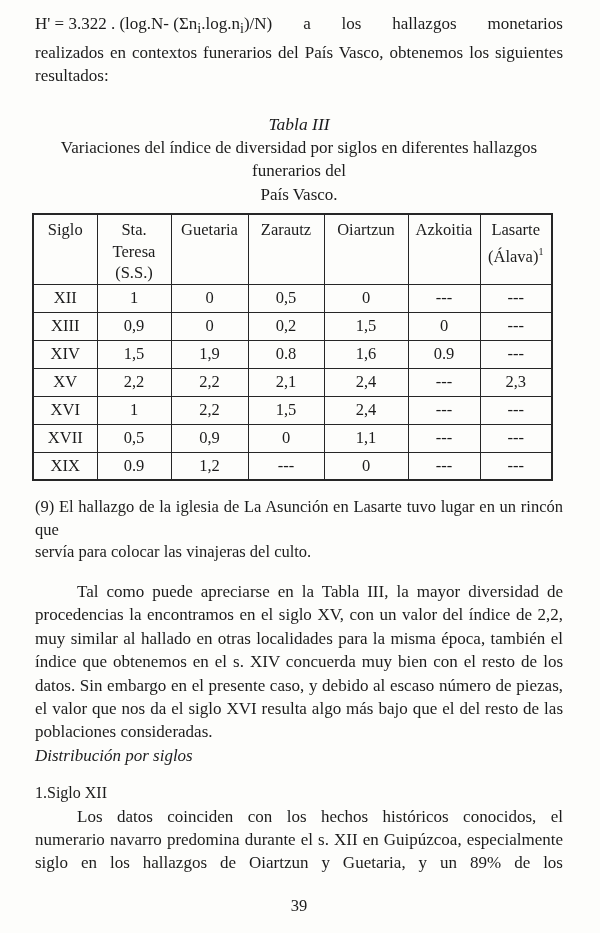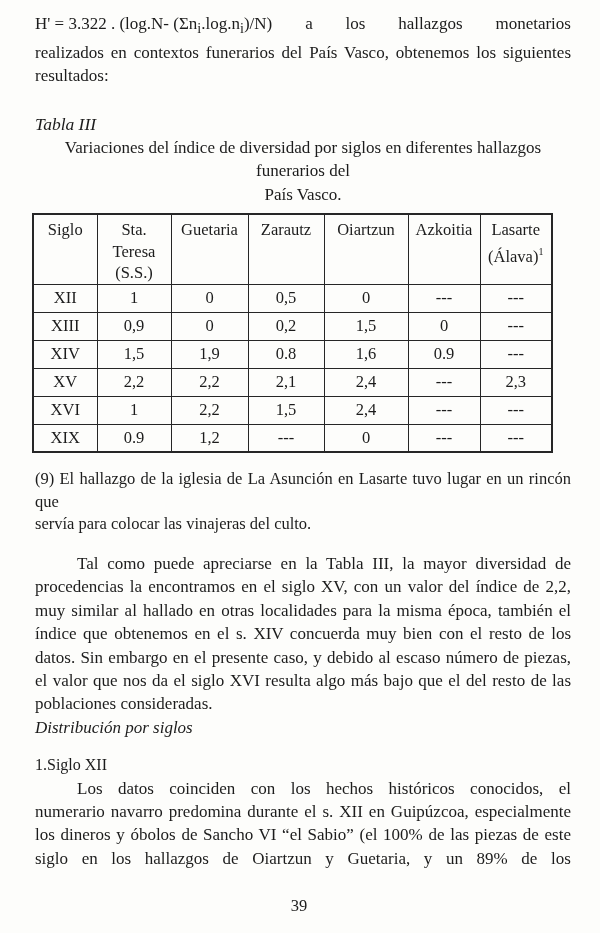--- a/index.html
+++ b/index.html
@@ -6,32 +6,32 @@
   html, body { background: #ffffff; }
   body {
     width: 600px; height: 933px;
     font-family: "Liberation Serif", "DejaVu Serif", serif;
     color: #1c1c1c;
     background: #fdfdfb;
     overflow: hidden;
   }
   .page {
     width: 600px; height: 717px;
-    padding: 12px 29px 0 35px;
+    padding: 12px 37px 0 35px;
     position: relative;
   }
   .para { font-size: 17px; line-height: 23.4px; }
   .line { text-align: justify; text-align-last: justify; }
   .line.last { text-align-last: left; }
   .line.spread { display: flex; justify-content: space-between; }
   .para.indent-first .line:first-child { text-indent: 42px; }
 
   .table-title {
     margin-top: 25px;
-    text-align: left;
+    text-align: center;
     font-style: italic;
     font-size: 17.5px; line-height: 23.4px;
   }
   .caption { font-size: 17px; line-height: 23.4px; }
   .caption .line { text-align: center; text-align-last: center; }
 
   table {
     border-collapse: collapse;
     table-layout: fixed;
     width: 519px;
@@ -158,20 +158,29 @@
         <tr>
           <td>XVI</td>
           <td>1</td>
           <td>2,2</td>
           <td>1,5</td>
           <td>2,4</td>
           <td>---</td>
           <td>---</td>
         </tr>
         <tr>
+          <td>XVII</td>
+          <td>0,5</td>
+          <td>0,9</td>
+          <td>0</td>
+          <td>1,1</td>
+          <td>---</td>
+          <td>---</td>
+        </tr>
+        <tr>
           <td>XIX</td>
           <td>0.9</td>
           <td>1,2</td>
           <td>---</td>
           <td>0</td>
           <td>---</td>
           <td>---</td>
         </tr>
       </tbody>
     </table>
@@ -191,21 +200,20 @@
       <div class="line last">poblaciones consideradas.</div>
     </div>
 
   <div class="section-heading">Distribución por siglos</div>
 
   <div class="subsection-heading">1.Siglo XII</div>
 
   <div class="para indent-first">
       <div class="line">Los datos coinciden con los hechos históricos conocidos, el</div>
       <div class="line">numerario navarro predomina durante el s. XII en Guipúzcoa, especialmente</div>
-      <div class="line">los dineros y óbolos de Sancho VI “el Sabio” (el 100% de las piezas de este</div>
       <div class="line spread">
         <span>siglo</span>
         <span>en</span>
         <span>los</span>
         <span>hallazgos</span>
         <span>de</span>
         <span>Oiartzun</span>
         <span>y</span>
         <span>Guetaria,</span>
         <span>y</span>

